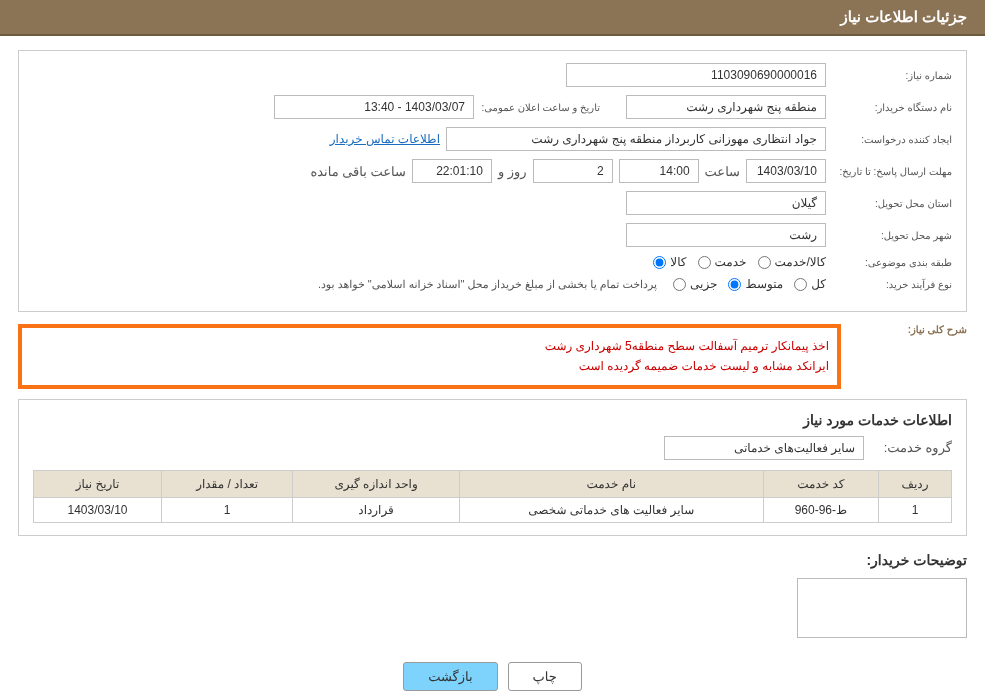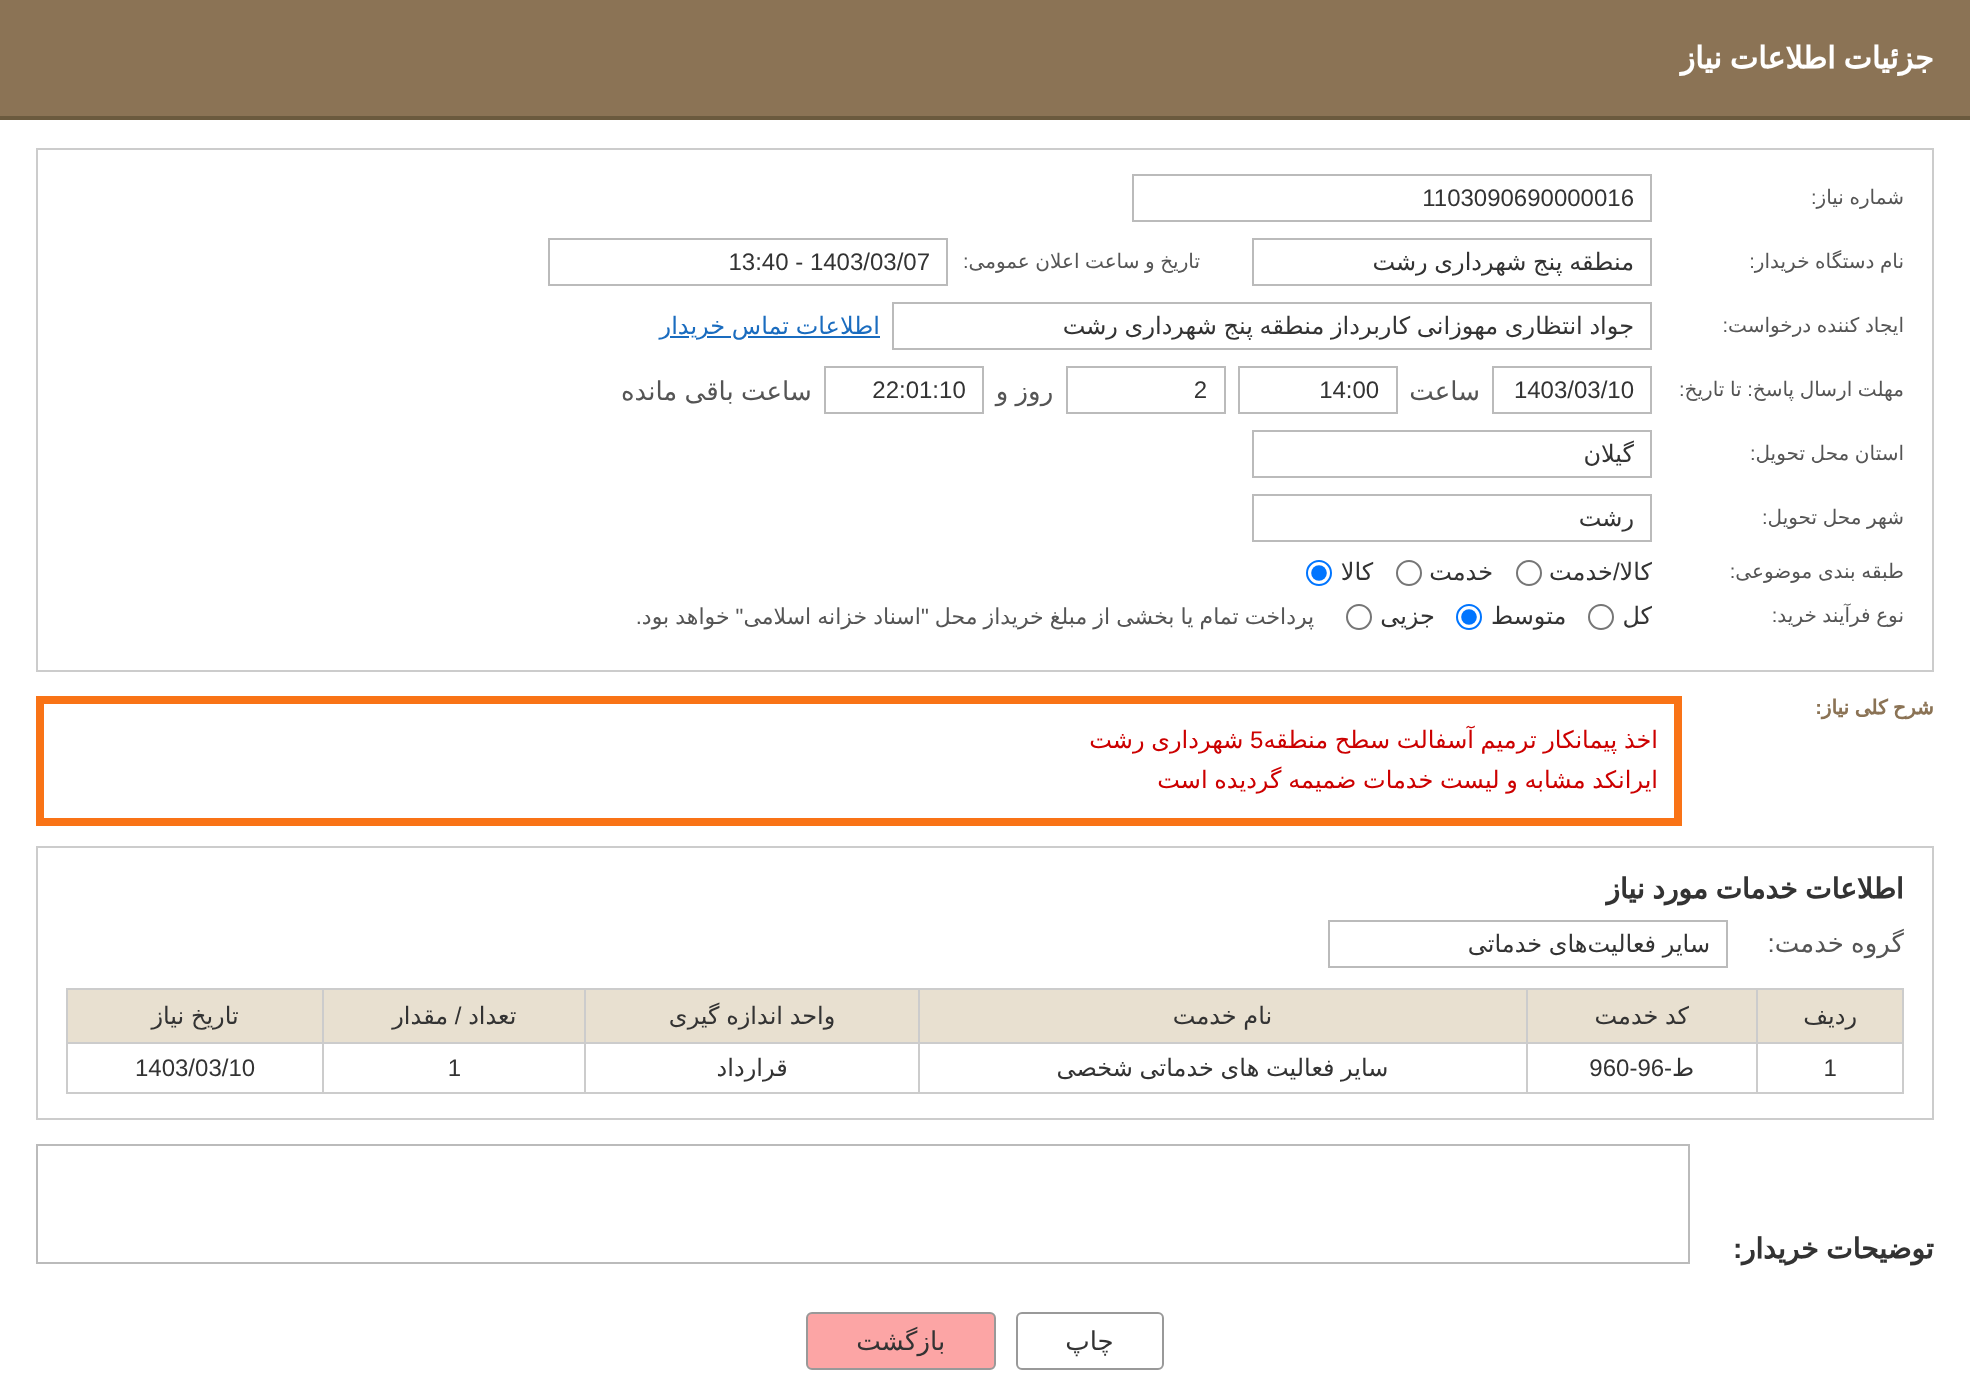--- a/index.html
+++ b/index.html
@@ -14,21 +14,21 @@
       max-width: 985px;
       margin: 0 auto;
       background: #fff;
       min-height: 691px;
       padding: 0;
     }
     .header-bar {
       background: #8B7355;
       color: #fff;
       text-align: right;
-      padding: 20px 18px;
+      padding: 8px 18px;
       font-size: 15px;
       font-weight: bold;
       border-bottom: 2px solid #6b5a3e;
     }
     .content-area {
       padding: 14px 18px;
     }
     .form-section {
       border: 1px solid #ccc;
       padding: 12px 14px;
@@ -147,23 +147,24 @@
       font-weight: normal;
     }
     .services-table td {
       border: 1px solid #ccc;
       padding: 5px 8px;
       text-align: center;
     }
     .services-table tr:nth-child(even) td { background: #f9f9f9; }
     .buyer-desc-section {
       display: flex;
-      align-items: flex-end;
-      gap: 21px;
+      align-items: flex-start;
+      gap: 10px;
       margin-bottom: 14px;
+      flex-direction: column;
     }
     .buyer-label {
       font-size: 14px;
       font-weight: bold;
       color: #333;
       min-width: 90px;
       text-align: right;
       padding-top: 4px;
     }
     .buyer-textarea {
@@ -187,21 +188,21 @@
       border: 1px solid #999;
       cursor: pointer;
       border-radius: 3px;
       font-family: Tahoma, Arial, sans-serif;
     }
     .btn-print {
       background: #fff;
       color: #333;
     }
     .btn-back {
-      background: #fca5a5;
+      background: #7dd3fc;
       color: #333;
     }
     .watermark-area {
       position: relative;
     }
   </style>
 </head>
 <body>
 
 <div class="page-wrapper">

